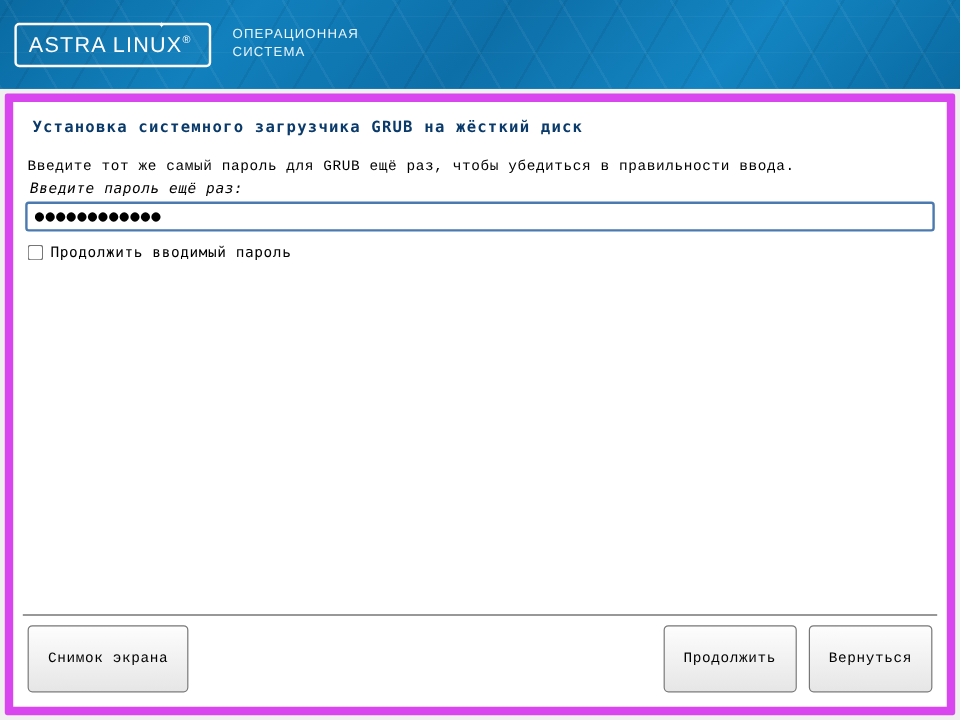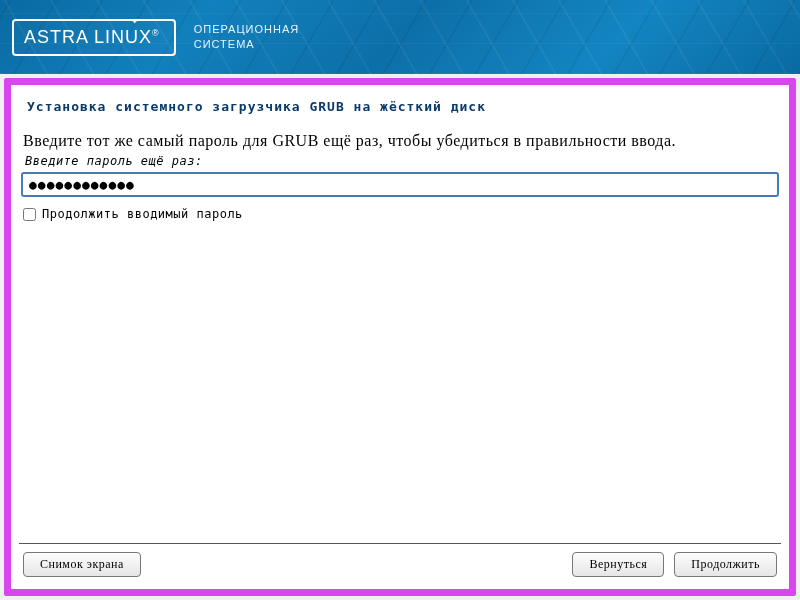--- a/index.html
+++ b/index.html
@@ -76,22 +76,22 @@
     .page-title {
       font-family: "DejaVu Sans Mono", monospace;
       font-size: 13px;
       font-weight: bold;
       color: #0a3a6a;
       letter-spacing: 1px;
       margin-bottom: 18px;
       padding-left: 8px;
     }
     .instruction {
-      font-family: Liberation Serif, serif;
-      font-size: 16px;
+      font-family: Liberation Mono, monospace;
+      font-size: 12px;
       color: #000;
       letter-spacing: 0.5px;
       padding: 0 4px;
       margin-bottom: 4px;
     }
     .field-label {
       font-family: "DejaVu Sans Mono", monospace;
       font-size: 12px;
       font-style: italic;
       color: #000;
@@ -135,24 +135,24 @@
       margin: 6px 0 8px 0;
     }
 
     .button-bar {
       display: flex;
       gap: 10px;
       padding: 0 4px 4px 4px;
     }
     .button-bar .gap { flex: 1; }
     button.ui {
-      font-family: Liberation Serif, serif;
+      font-family: Liberation Mono, monospace;
       font-size: 12px;
       letter-spacing: 0.5px;
-      padding: 4px 16px;
+      padding: 20px 16px;
       background: linear-gradient(#fdfdfd, #e6e6e6);
       border: 1px solid #777;
       border-radius: 4px;
       color: #000;
       cursor: pointer;
     }
   </style>
 </head>
 <body>
 
@@ -181,16 +181,16 @@
     <input type="checkbox" style="">
     <span>Продолжить вводимый пароль</span>
   </label>
 
   <div class="spacer"></div>
   <hr class="hr">
 
   <div class="button-bar">
     <button class="ui">Снимок экрана</button>
     <div class="gap"></div>
+    <button class="ui">Продолжить</button>
     <button class="ui">Вернуться</button>
-    <button class="ui">Продолжить</button>
   </div>
 </div>
 
 </body></html>

